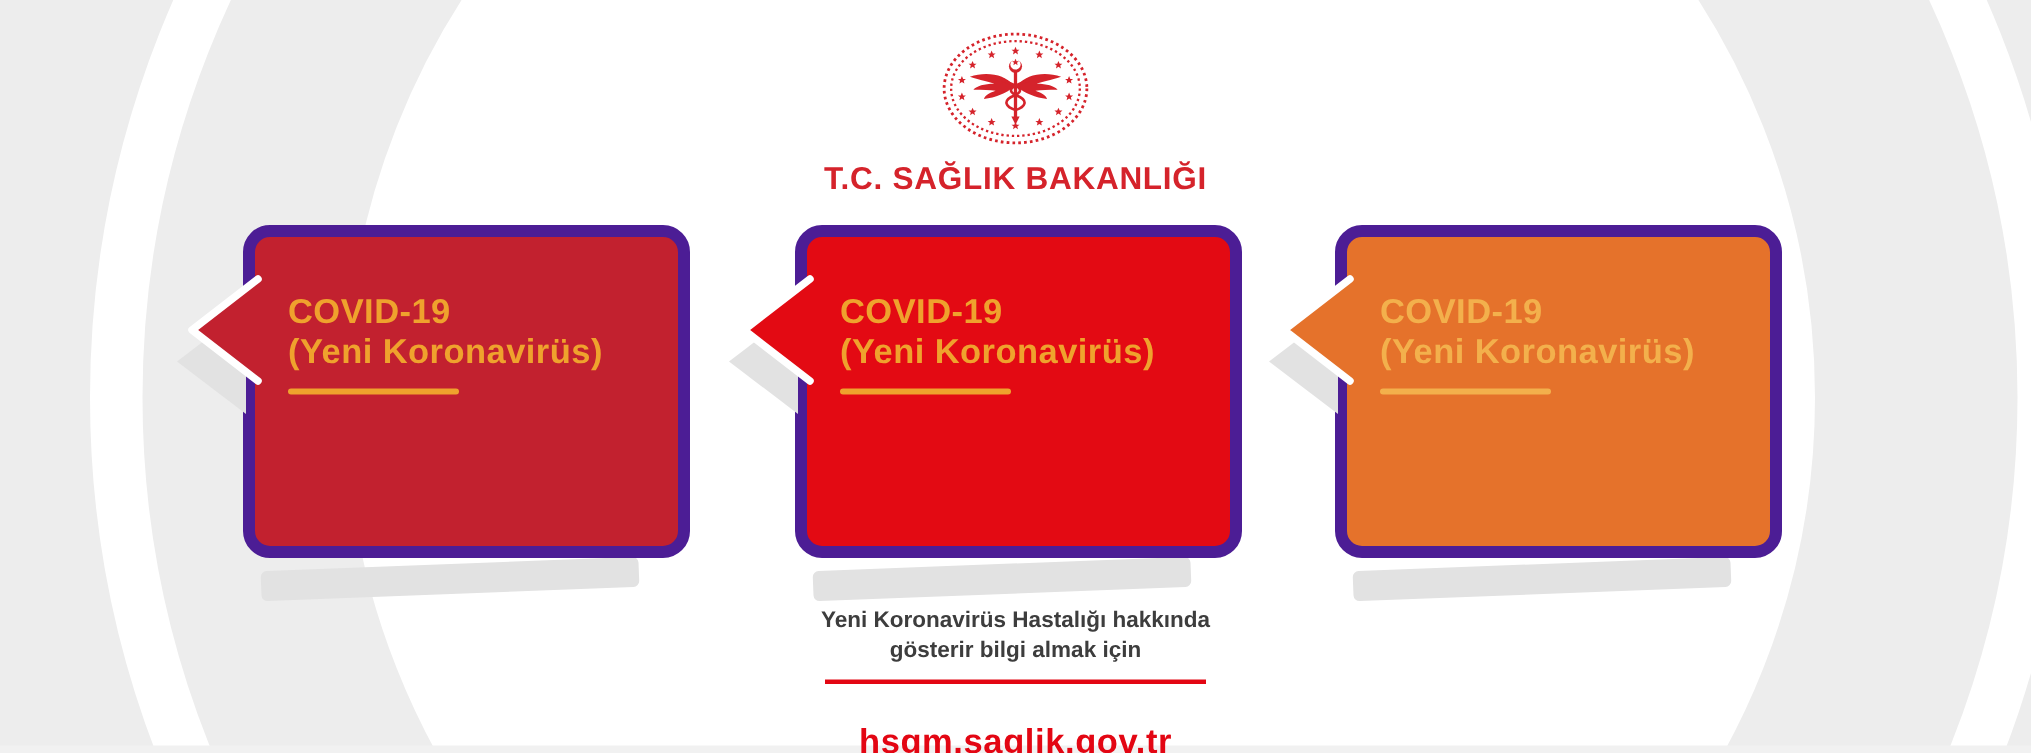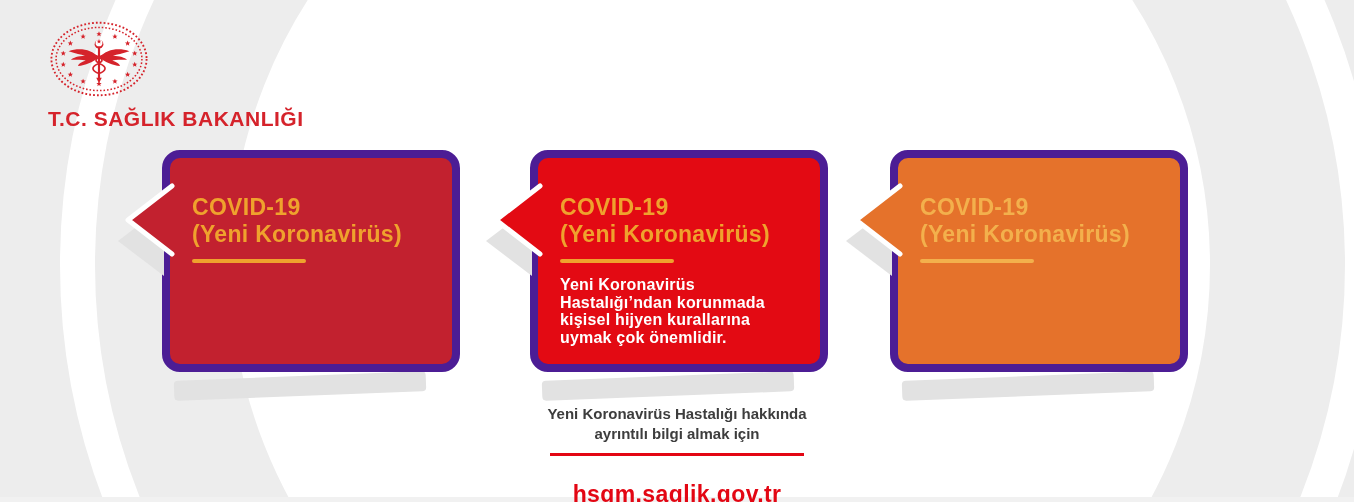--- a/index.html
+++ b/index.html
@@ -10,21 +10,21 @@
   }
   .bg-ring{
     position:absolute;border-radius:50%;border-style:solid;
     border-color:var(--arc-gray);pointer-events:none;
   }
   .ring-a{width:980px;height:980px;border-width:135px;left:95px;top:-360px;}
   .ring-b{width:1320px;height:1320px;border-width:150px;left:-90px;top:-545px;}
   .bottom-strip{position:absolute;left:0;right:0;bottom:0;height:5px;background:#f1f1f1;}
 
   
-  .brand{position:absolute;top:20px;left:0;right:0;padding-left:48px;}
+  .brand{position:absolute;top:20px;left:0;right:0;text-align:center;}
   .brand-name{
     margin-top:5px;font-size:21px;font-weight:800;letter-spacing:0.5px;
     color:var(--logo-red);
   }
 
   
   .card{position:absolute;top:150px;width:298px;height:222px;}
   .card-0{left:162px;}
   .card-1{left:530px;}
   .card-2{left:890px;}
@@ -131,37 +131,33 @@
 
 <section class="card card-1" style="--card-bg: #e30a13; --title-color: #efa22d;">
   <div class="card-slab"></div>
   <div class="card-face">
     <svg class="card-tail" viewBox="-10 0 64 100" width="64" height="100" aria-hidden="true">
       <path class="tail-shadow" d="M40,26 L-6,61 L40,96"></path>
       <path class="tail-main" d="M48,6 L4,40 L48,74"></path>
     </svg>
     <h2 class="card-title"><span>COVID-19</span><br><span>(Yeni Koronavirüs)</span></h2>
     <div class="title-underline"></div>
-    <p class="card-text">Yeni Koronavirüs
-Hastalığı’ndan korunmada
-kişisel hijyen kurallarına
-uymak çok önemlidir.</p>
   </div>
 </section>
 
 <section class="card card-2" style="--card-bg: #e5722b; --title-color: #f3b04c;">
   <div class="card-slab"></div>
   <div class="card-face">
     <svg class="card-tail" viewBox="-10 0 64 100" width="64" height="100" aria-hidden="true">
       <path class="tail-shadow" d="M40,26 L-6,61 L40,96"></path>
       <path class="tail-main" d="M48,6 L4,40 L48,74"></path>
     </svg>
     <h2 class="card-title"><span>COVID-19</span><br><span>(Yeni Koronavirüs)</span></h2>
     <div class="title-underline"></div>
   </div>
 </section>
 
 <footer class="footer">
   <p class="footer-info">Yeni Koronavirüs Hastalığı hakkında</p>
-  <p class="footer-info">ayrıntılı bilgi almak için</p>
+  <p class="footer-info">gösterir bilgi almak için</p>
   <div class="footer-divider"></div>
   <a class="footer-site" href="#">hsgm.saglik.gov.tr</a>
 </footer>
 
 </body></html>

